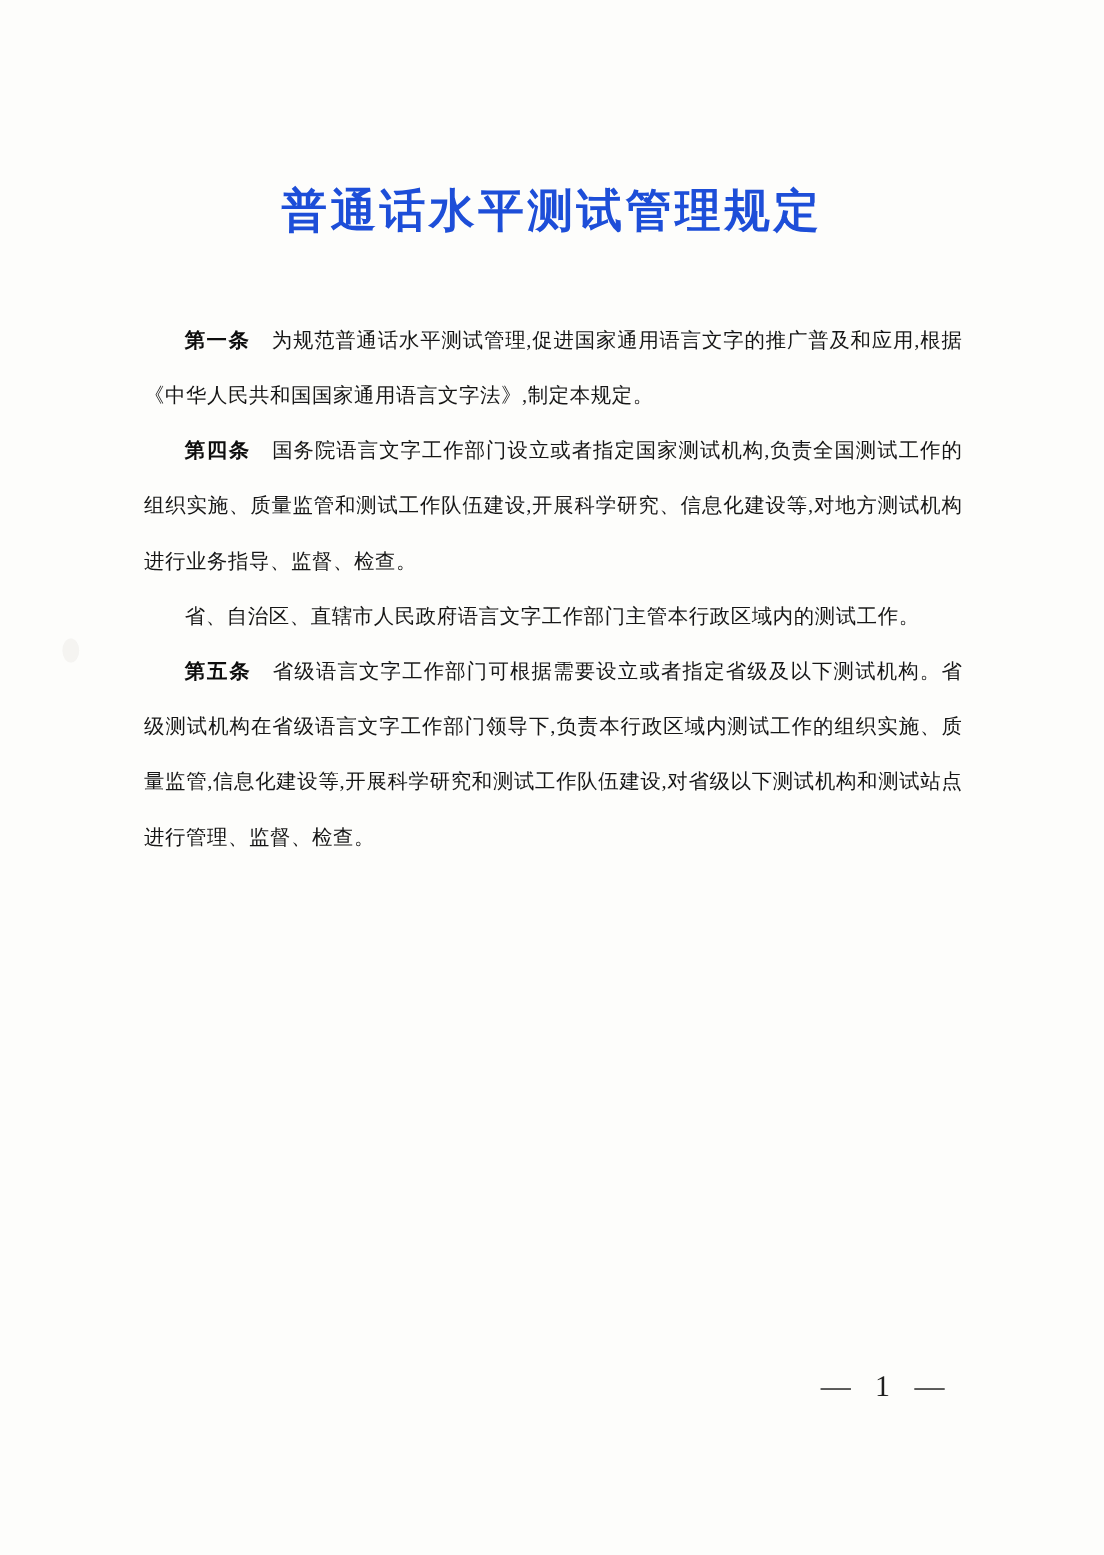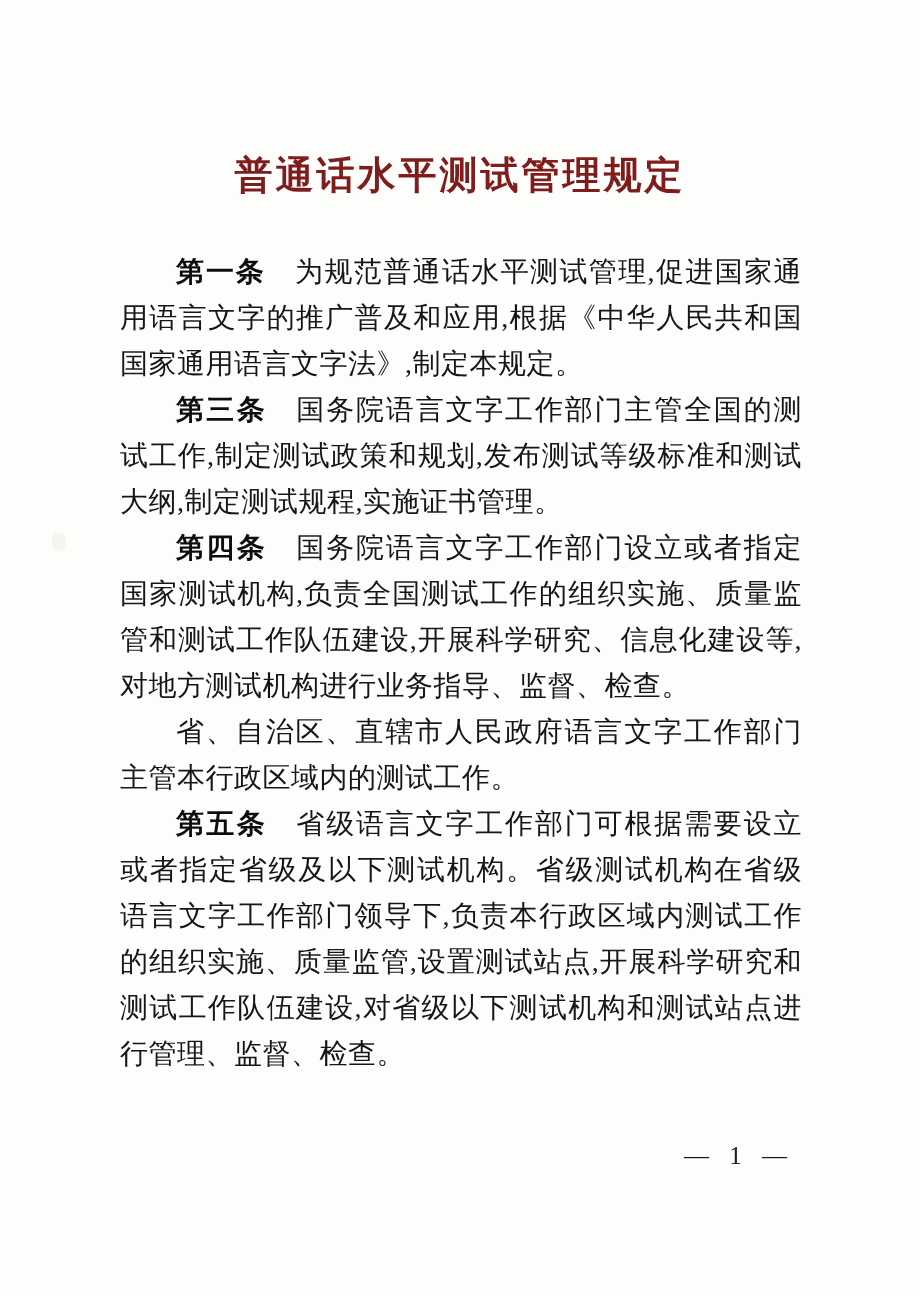--- a/index.html
+++ b/index.html
@@ -32,28 +32,28 @@
     position: absolute;
     top: 150px;
     left: 0;
     width: 100%;
     margin: 0;
     text-align: center;
     font-family: "Liberation Sans", "DejaVu Sans", sans-serif;
     font-weight: bold;
     font-size: 38px;
     letter-spacing: 3px;
-    color: #7f1d1d;
+    color: #1d4ed8;
   }
   .doc-body {
     position: absolute;
-    top: 249px;
+    top: 261px;
     left: 120px;
     width: 682px;
-    font-size: 28px;
+    font-size: 17px;
     line-height: 46px;
     text-align: justify;
     text-justify: inter-character;
     letter-spacing: 0.5px;
   }
   p.para {
     margin: 0;
     padding: 0;
     text-indent: 2em;
   }
@@ -75,19 +75,18 @@
   }
 </style>
 </head>
 <body>
 
 <div class="page">
   <div class="scan-smudge"></div>
   <h1 class="doc-title">普通话水平测试管理规定</h1>
   <div class="doc-body" id="paragraphs">
       <p class="para"><span class="article-label">第一条</span><span>为规范普通话水平测试管理,促进国家通用语言文字的推广普及和应用,根据《中华人民共和国国家通用语言文字法》,制定本规定。</span></p>
-      <p class="para"><span class="article-label">第三条</span><span>国务院语言文字工作部门主管全国的测试工作,制定测试政策和规划,发布测试等级标准和测试大纲,制定测试规程,实施证书管理。</span></p>
       <p class="para"><span class="article-label">第四条</span><span>国务院语言文字工作部门设立或者指定国家测试机构,负责全国测试工作的组织实施、质量监管和测试工作队伍建设,开展科学研究、信息化建设等,对地方测试机构进行业务指导、监督、检查。</span></p>
       <p class="para"><span>省、自治区、直辖市人民政府语言文字工作部门主管本行政区域内的测试工作。</span></p>
-      <p class="para"><span class="article-label">第五条</span><span>省级语言文字工作部门可根据需要设立或者指定省级及以下测试机构。省级测试机构在省级语言文字工作部门领导下,负责本行政区域内测试工作的组织实施、质量监管,设置测试站点,开展科学研究和测试工作队伍建设,对省级以下测试机构和测试站点进行管理、监督、检查。</span></p>
+      <p class="para"><span class="article-label">第五条</span><span>省级语言文字工作部门可根据需要设立或者指定省级及以下测试机构。省级测试机构在省级语言文字工作部门领导下,负责本行政区域内测试工作的组织实施、质量监管,信息化建设等,开展科学研究和测试工作队伍建设,对省级以下测试机构和测试站点进行管理、监督、检查。</span></p>
     </div>
   <div class="page-number">— 1 —</div>
 </div>
 
 </body></html>

